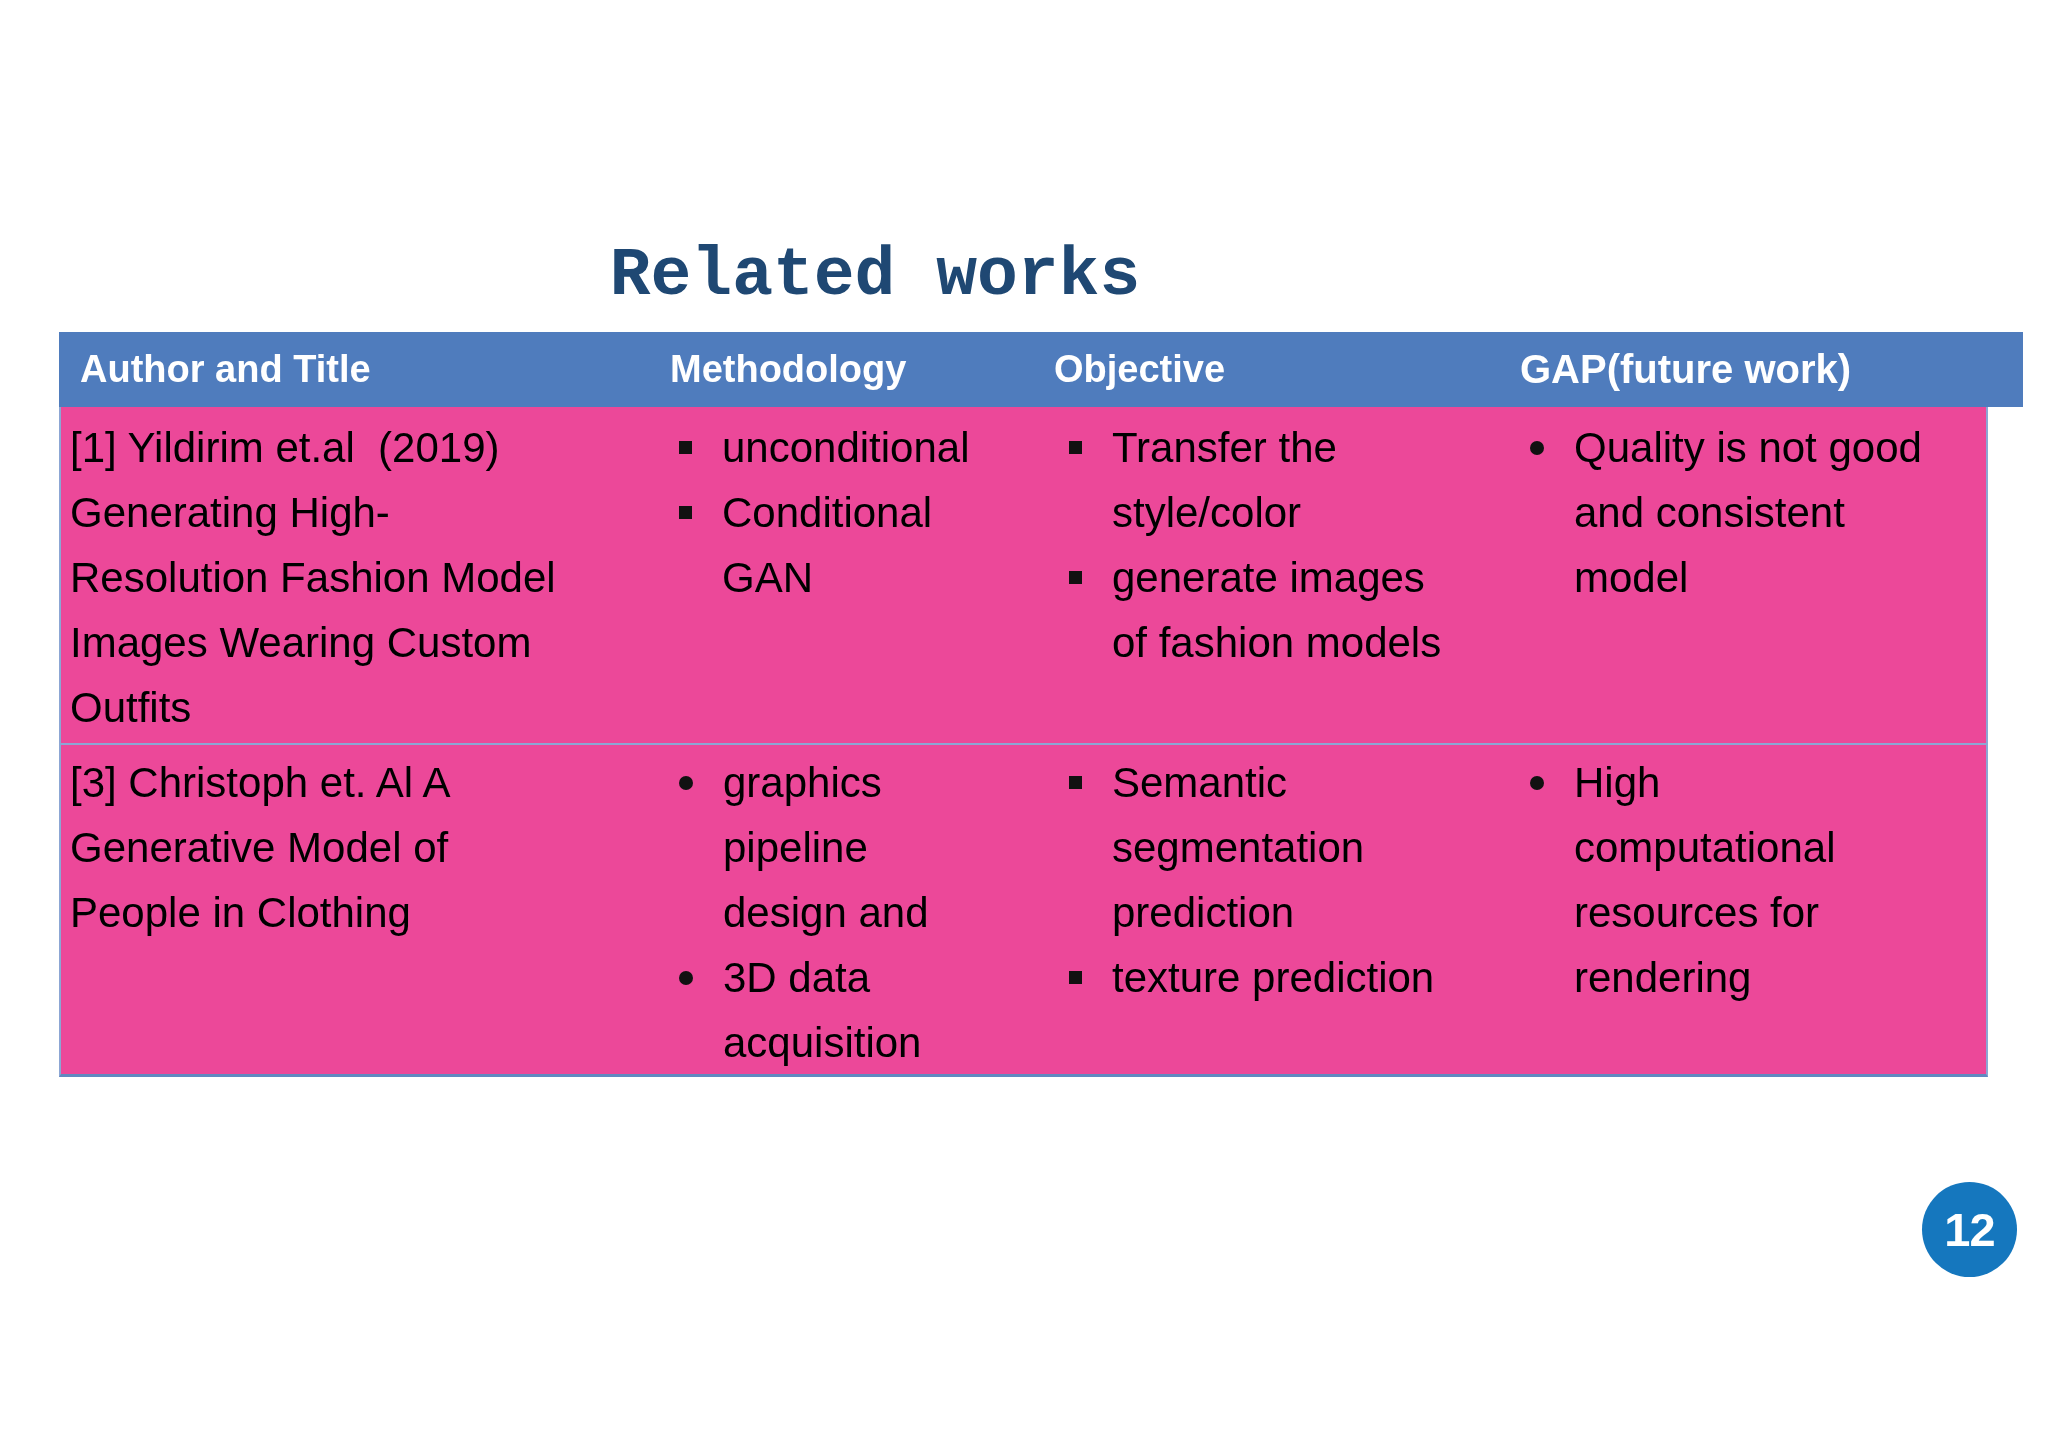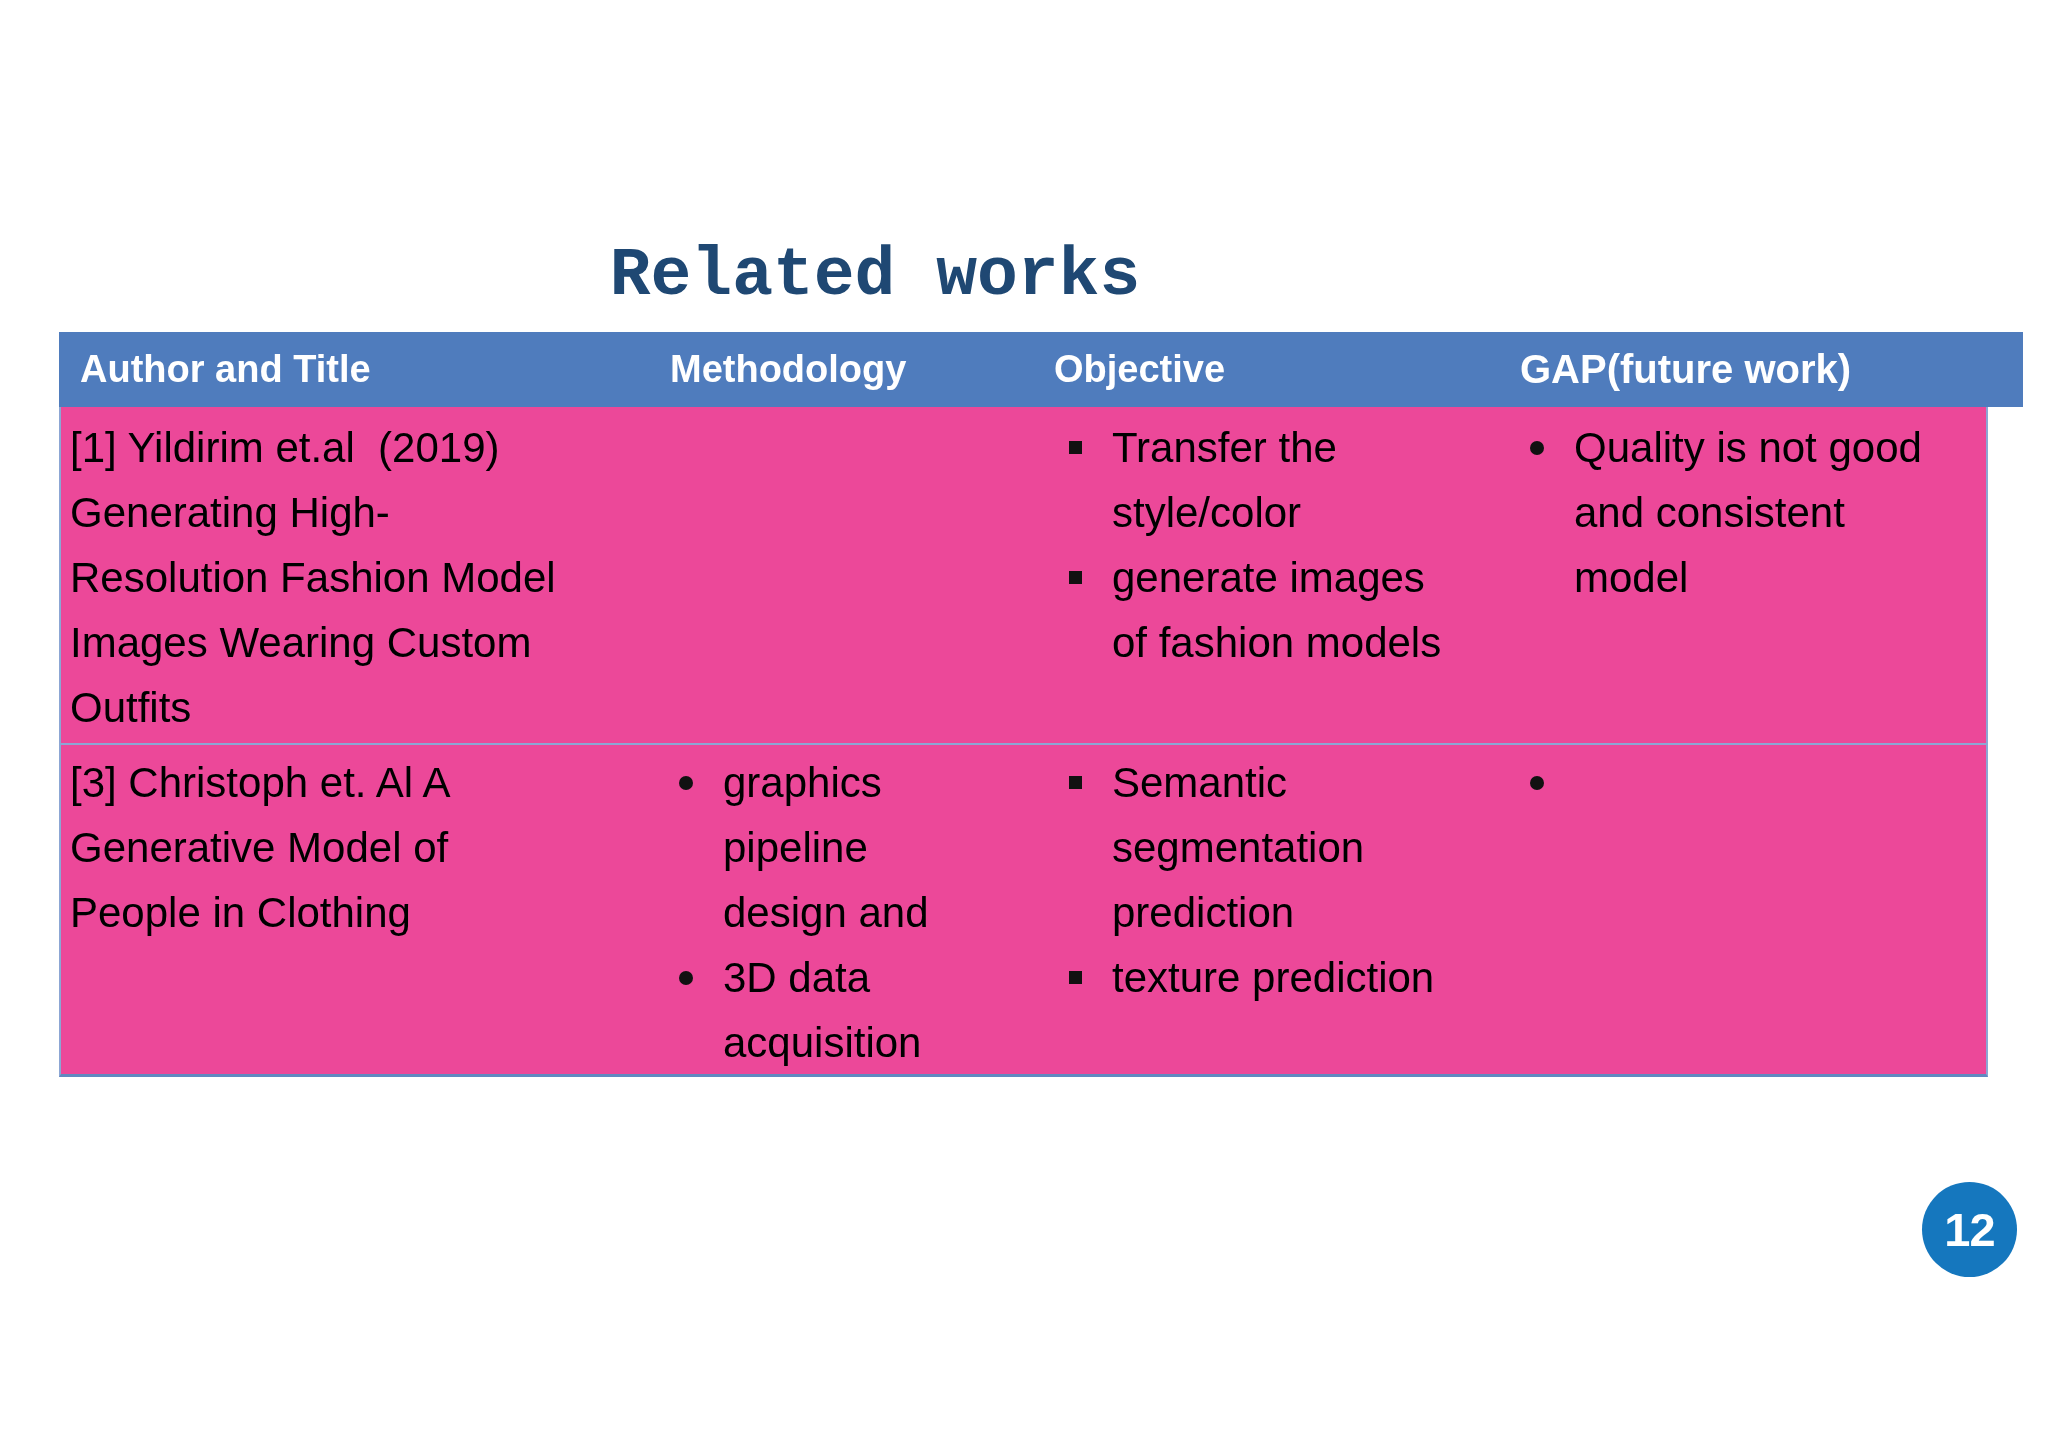--- a/index.html
+++ b/index.html
@@ -73,20 +73,35 @@
   </div>
 
   <div class="tbody">
     <div class="cell c1r1">
         <div class="line">[1] Yildirim et.al  (2019)</div>
         <div class="line">Generating High-</div>
         <div class="line">Resolution Fashion Model</div>
         <div class="line">Images Wearing Custom</div>
         <div class="line">Outfits</div>
       </div>
+    <div class="cell c2r1">
+        <div class="bi">
+          <span class="bullet square"></span>
+          <div>
+            <div class="line">unconditional</div>
+          </div>
+        </div>
+        <div class="bi">
+          <span class="bullet square"></span>
+          <div>
+            <div class="line">Conditional</div>
+            <div class="line">GAN</div>
+          </div>
+        </div>
+      </div>
     <div class="cell c3r1">
         <div class="bi">
           <span class="bullet square"></span>
           <div>
             <div class="line">Transfer the</div>
             <div class="line">style/color</div>
           </div>
         </div>
         <div class="bi">
           <span class="bullet square"></span>
@@ -143,20 +158,26 @@
         <div class="bi">
           <span class="bullet square"></span>
           <div>
             <div class="line">texture prediction</div>
           </div>
         </div>
       </div>
     <div class="cell c4r2">
         <div class="bi">
           <span class="bullet round"></span>
+          <div>
+            <div class="line">High</div>
+            <div class="line">computational</div>
+            <div class="line">resources for</div>
+            <div class="line">rendering</div>
+          </div>
         </div>
       </div>
   </div>
 
   <div class="pagenum">
     <span>12</span>
   </div>
 
 </div>
 

